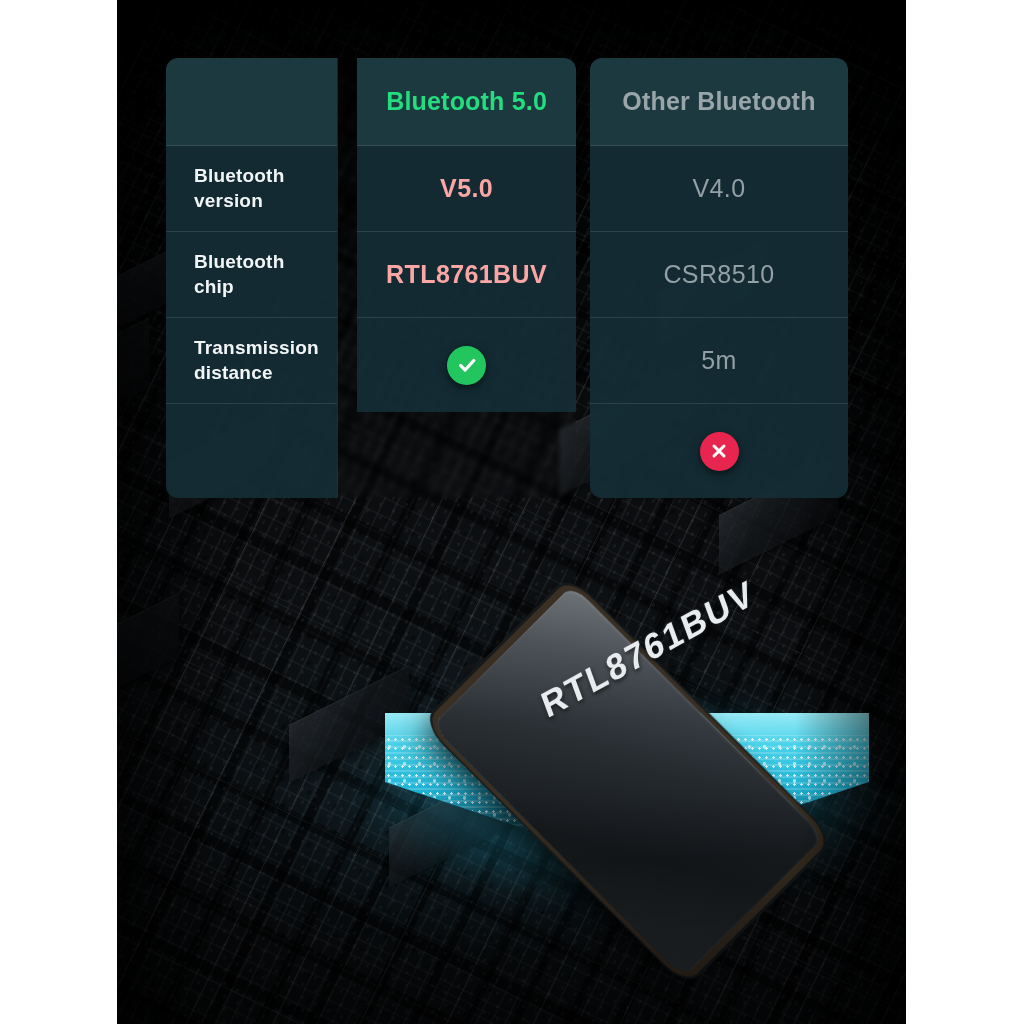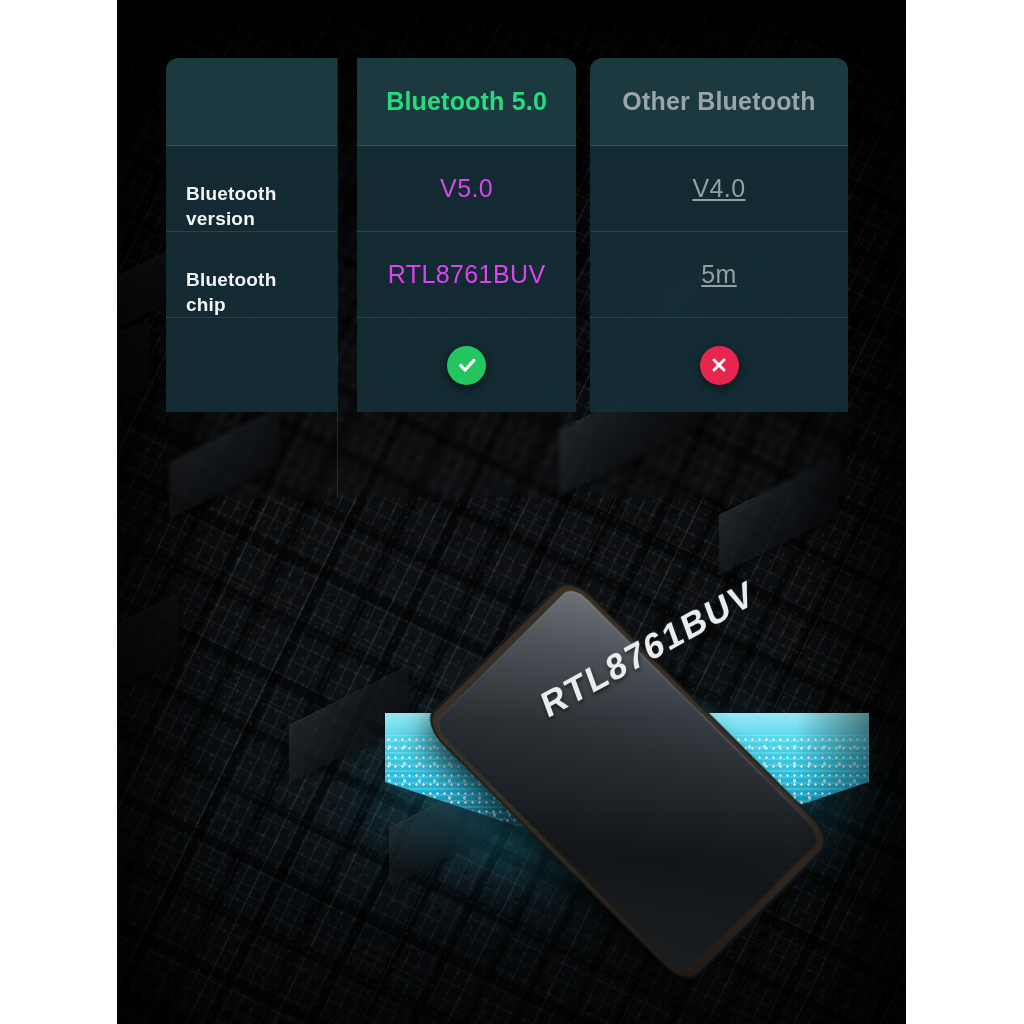--- a/index.html
+++ b/index.html
@@ -240,42 +240,40 @@
     height: 88px;
     background: rgba(30,60,67,0.95);
     justify-content: center;
   }
   .head-cell.plain { background: rgba(30,60,67,0.95); }
 
   .row-cell { height: 86px; }
   .row-cell.r-mark { height: 94px; justify-content: center; }
 
   .label-cell {
-    padding-left: 20px;
+    padding-left: 28px;
     justify-content: flex-start;
-    align-items: flex-end;
   }
   .label-text {
     color: #f2f5f6;
     font-size: 19px;
     font-weight: 700;
     line-height: 1.28;
     letter-spacing: .2px;
   }
   .value-cell { justify-content: center; }
   .value-text {
-    color: #d946ef;
+    color: #fca5a5;
     font-size: 25px;
-    font-weight: 400;
+    font-weight: 700;
     letter-spacing: .4px;
   }
   .value-text.muted {
     color: #93a0a5;
     font-weight: 400;
-    text-decoration: underline;
   }
 
   .head-title {
     font-size: 25px;
     font-weight: 800;
     letter-spacing: .2px;
   }
   .head-title.accent { color: #24dd7f; }
   .head-title.dim { color: #9aa5aa; }
 
@@ -345,20 +343,26 @@
           </div>
         </div>
 
         <div class="cell row-cell label-cell">
           <div class="label-text">
             <span>Bluetooth</span><br>
             <span>chip</span>
           </div>
         </div>
 
+        <div class="cell row-cell label-cell">
+          <div class="label-text">
+            <span>Transmission</span><br>
+            <span>distance</span>
+          </div>
+        </div>
 
         <div class="cell row-cell r-mark last label-cell"></div>
       </div>
 
       <div class="sub-col values">
         <div class="cell head-cell">
           <span class="head-title accent">Bluetooth 5.0</span>
         </div>
 
         <div class="cell row-cell value-cell">
@@ -383,20 +387,23 @@
 
     <div class="col-block block-other">
       <div class="cell head-cell">
         <span class="head-title dim">Other Bluetooth</span>
       </div>
 
       <div class="cell row-cell value-cell">
         <span class="value-text muted">V4.0</span>
       </div>
 
+      <div class="cell row-cell value-cell">
+        <span class="value-text muted">CSR8510</span>
+      </div>
 
       <div class="cell row-cell value-cell">
         <span class="value-text muted">5m</span>
       </div>
 
       <div class="cell row-cell r-mark last">
         <span class="badge no">
           <svg width="20" height="20" viewBox="0 0 24 24" aria-hidden="true">
             <path d="M6 6 L18 18 M18 6 L6 18" fill="none" stroke="#ffffff" stroke-width="3.6" stroke-linecap="round"></path>
           </svg>

